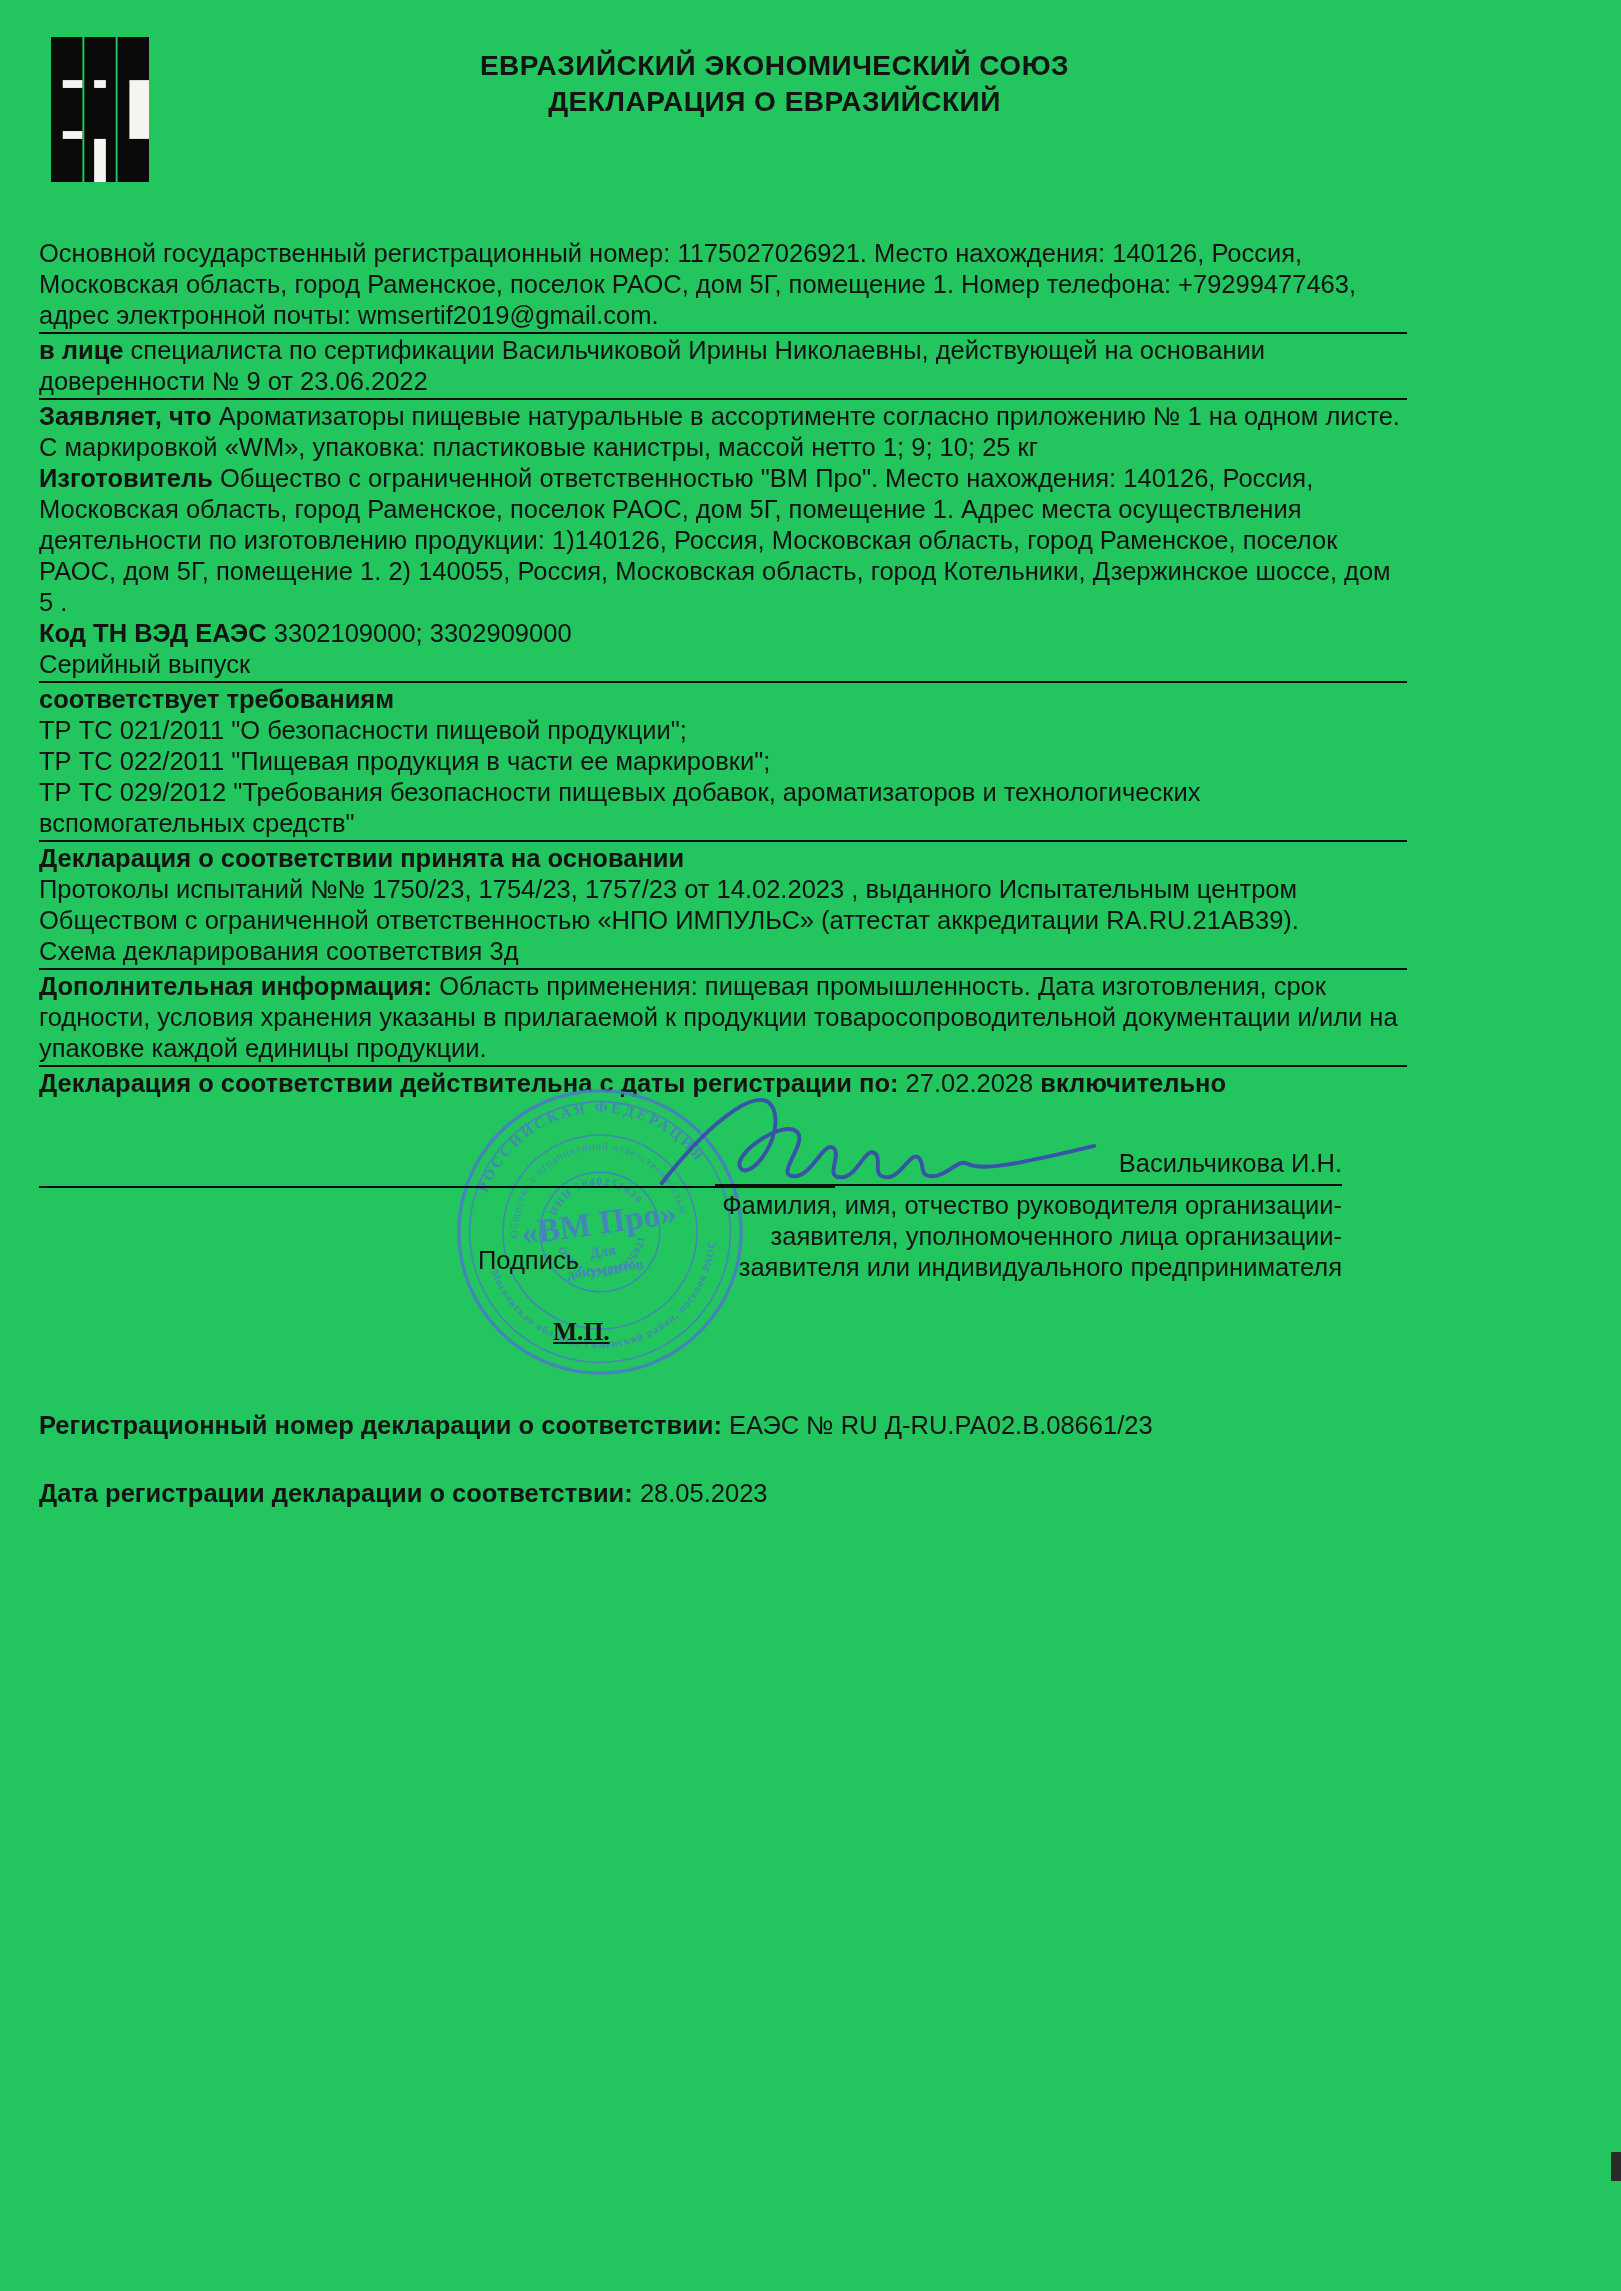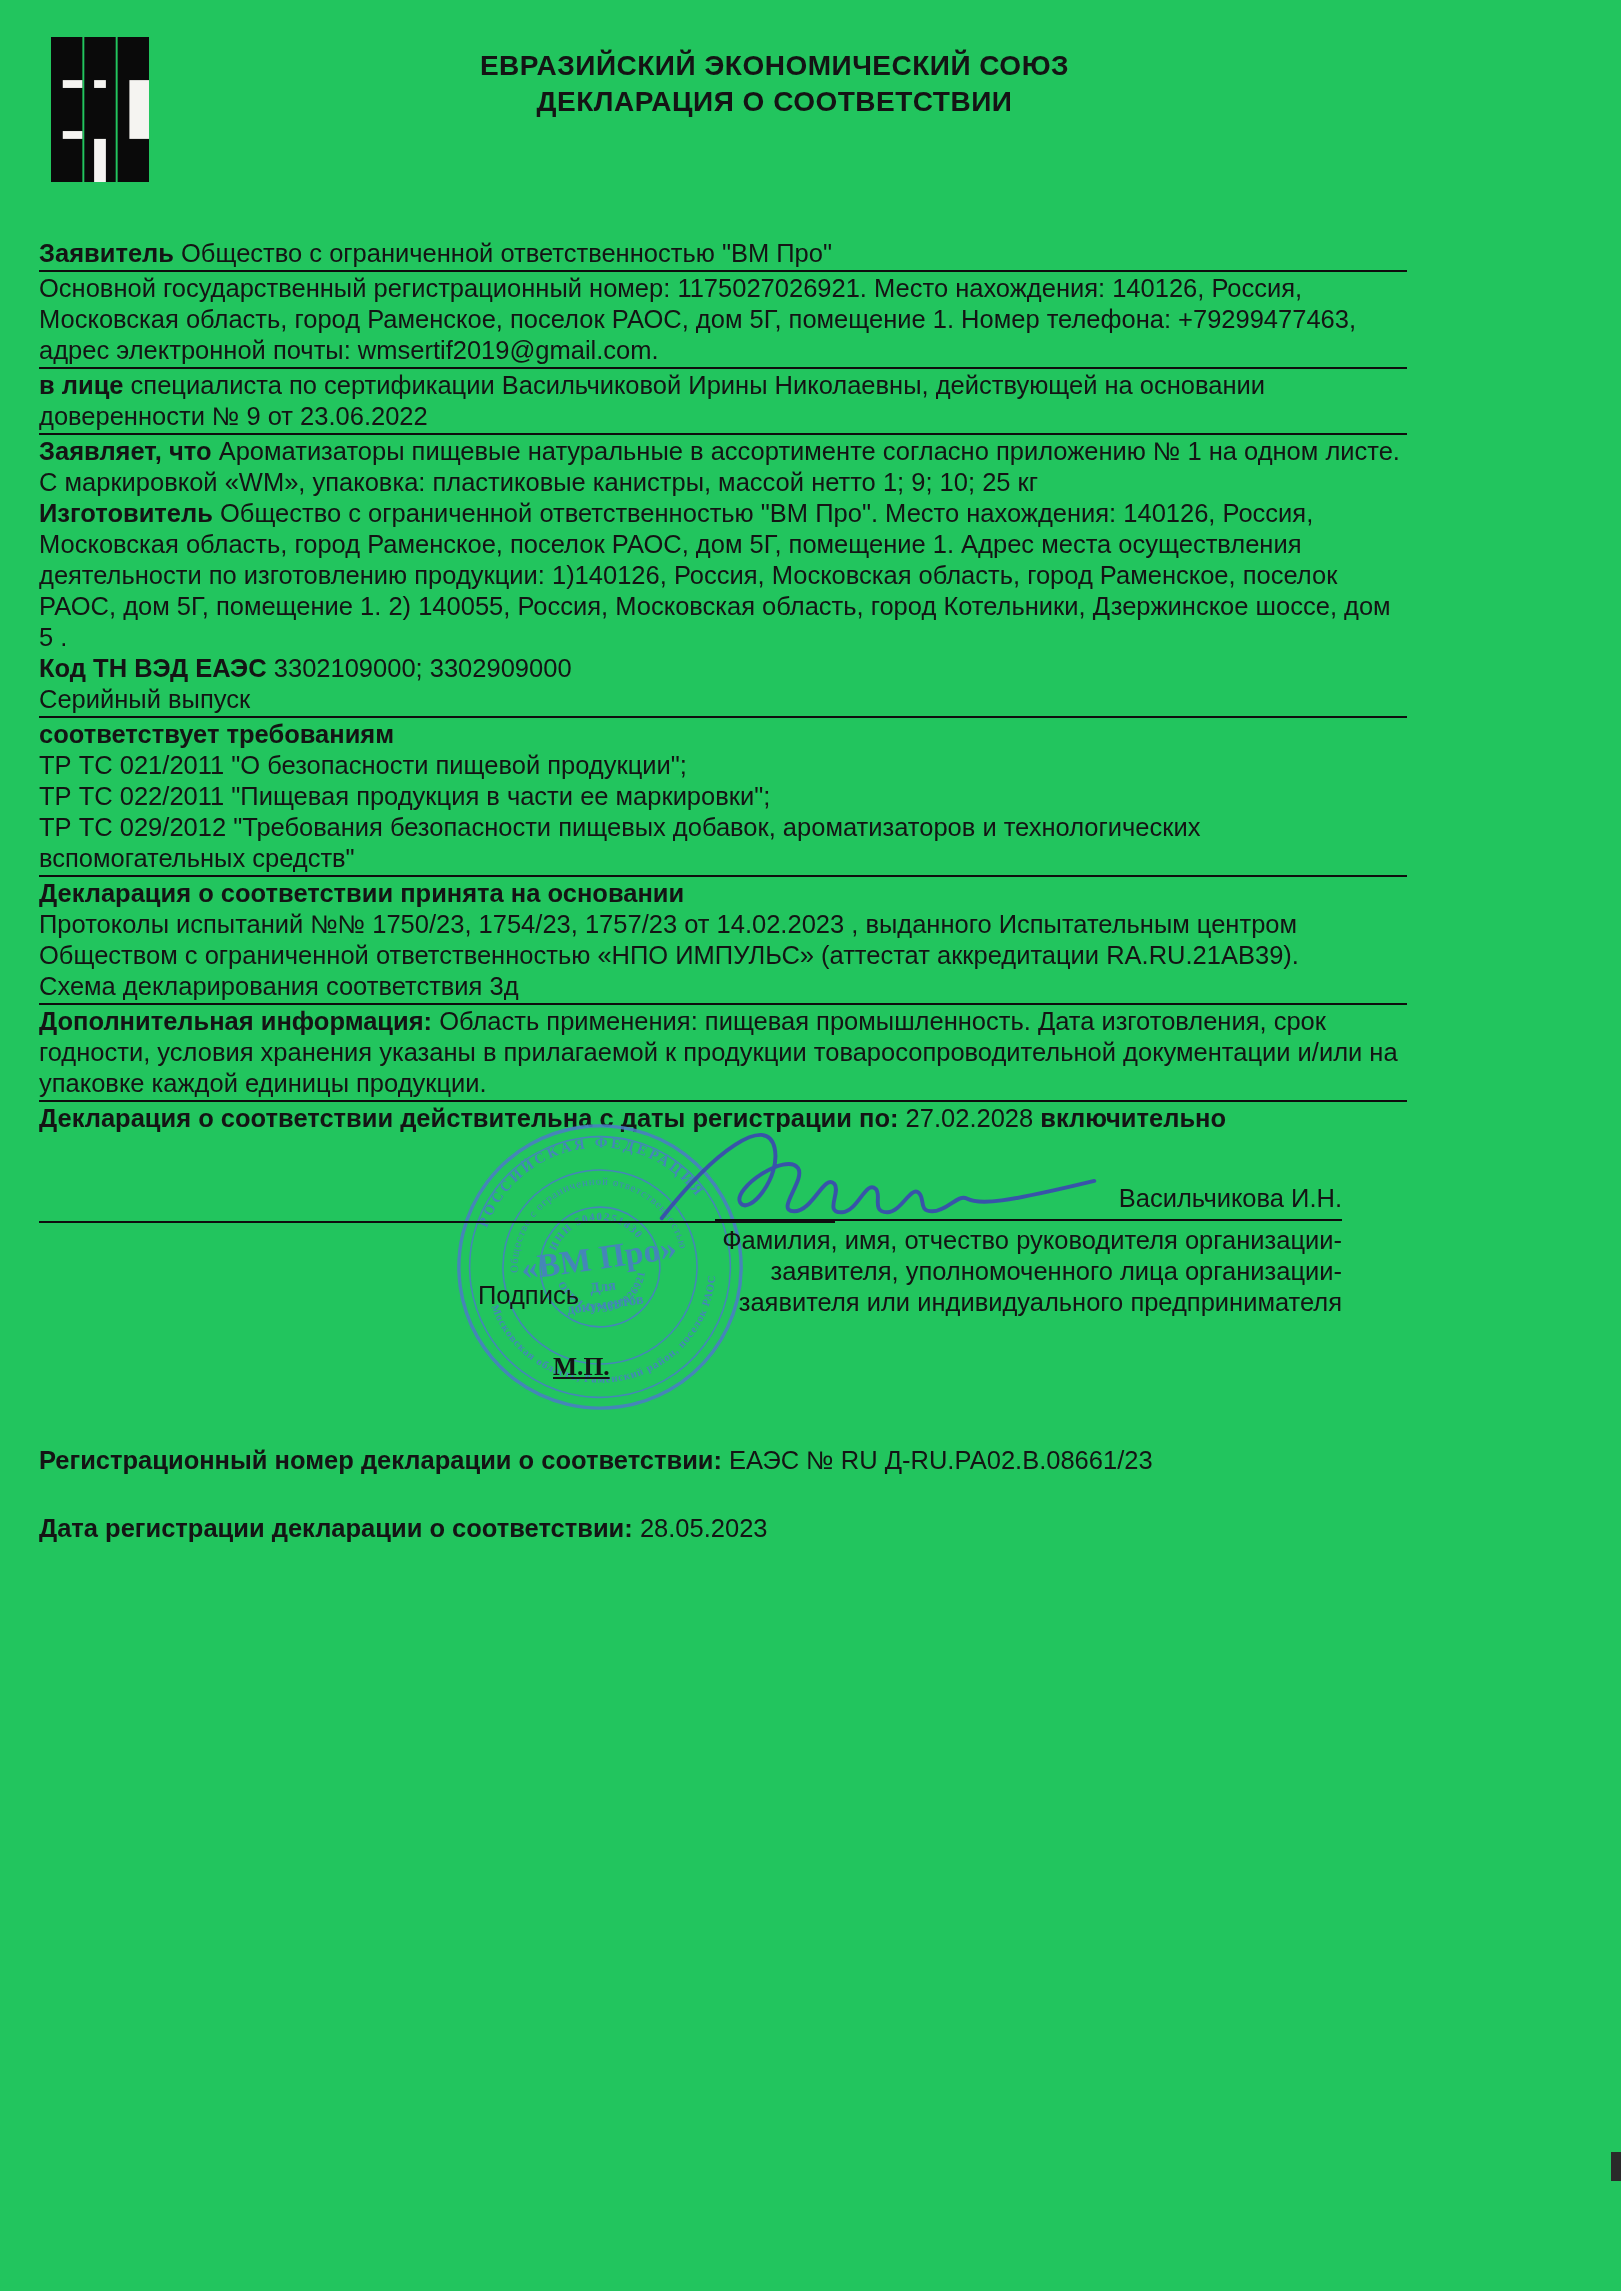--- a/index.html
+++ b/index.html
@@ -56,26 +56,25 @@
       <rect x="44" y="44" width="12" height="8" fill="#f5f4f1"></rect>
       <rect x="44" y="104" width="12" height="44" fill="#f5f4f1"></rect>
 
       <rect x="68" y="0" width="32" height="148" fill="#0a0a0a"></rect>
       <rect x="80" y="44" width="20" height="60" fill="#f5f4f1"></rect>
     </svg>
   </div>
 
   <div class="titles">
     <div>ЕВРАЗИЙСКИЙ ЭКОНОМИЧЕСКИЙ СОЮЗ</div>
-    <div>ДЕКЛАРАЦИЯ О СООТВЕТСТВИИ</div>
+    <div>ДЕКЛАРАЦИЯ О ЕВРАЗИЙСКИЙ</div>
   </div>
 
   <div class="content">
 
-    <p class="row ul"><b>Заявитель</b> <span>Общество с ограниченной ответственностью "ВМ Про"</span></p>
 
     <p class="row ul"><span>Основной государственный регистрационный номер: 1175027026921. Место нахождения: 140126, Россия, Московская область, город Раменское, поселок  РАОС, дом 5Г, помещение 1. Номер телефона: +79299477463, адрес электронной почты: wmsertif2019@gmail.com.</span></p>
 
     <p class="row ul"><b>в лице</b> <span>специалиста по сертификации Васильчиковой Ирины Николаевны, действующей на основании доверенности № 9 от  23.06.2022</span></p>
 
     <div class="row ul">
       <div><b>Заявляет, что</b> <span>Ароматизаторы пищевые натуральные в ассортименте согласно приложению № 1 на одном листе.</span></div>
       <div><span>С маркировкой «WM», упаковка: пластиковые канистры, массой нетто 1; 9; 10; 25 кг</span></div>
       <div><b>Изготовитель</b> <span>Общество с ограниченной ответственностью "ВМ Про". Место нахождения: 140126, Россия, Московская область, город Раменское, поселок  РАОС, дом 5Г, помещение 1. Адрес места осуществления деятельности по изготовлению продукции: 1)140126, Россия, Московская область, город Раменское, поселок РАОС, дом 5Г, помещение 1. 2) 140055, Россия, Московская область, город Котельники, Дзержинское шоссе, дом 5 .</span></div>
       <div><b>Код ТН ВЭД ЕАЭС</b> <span>3302109000; 3302909000</span></div>

